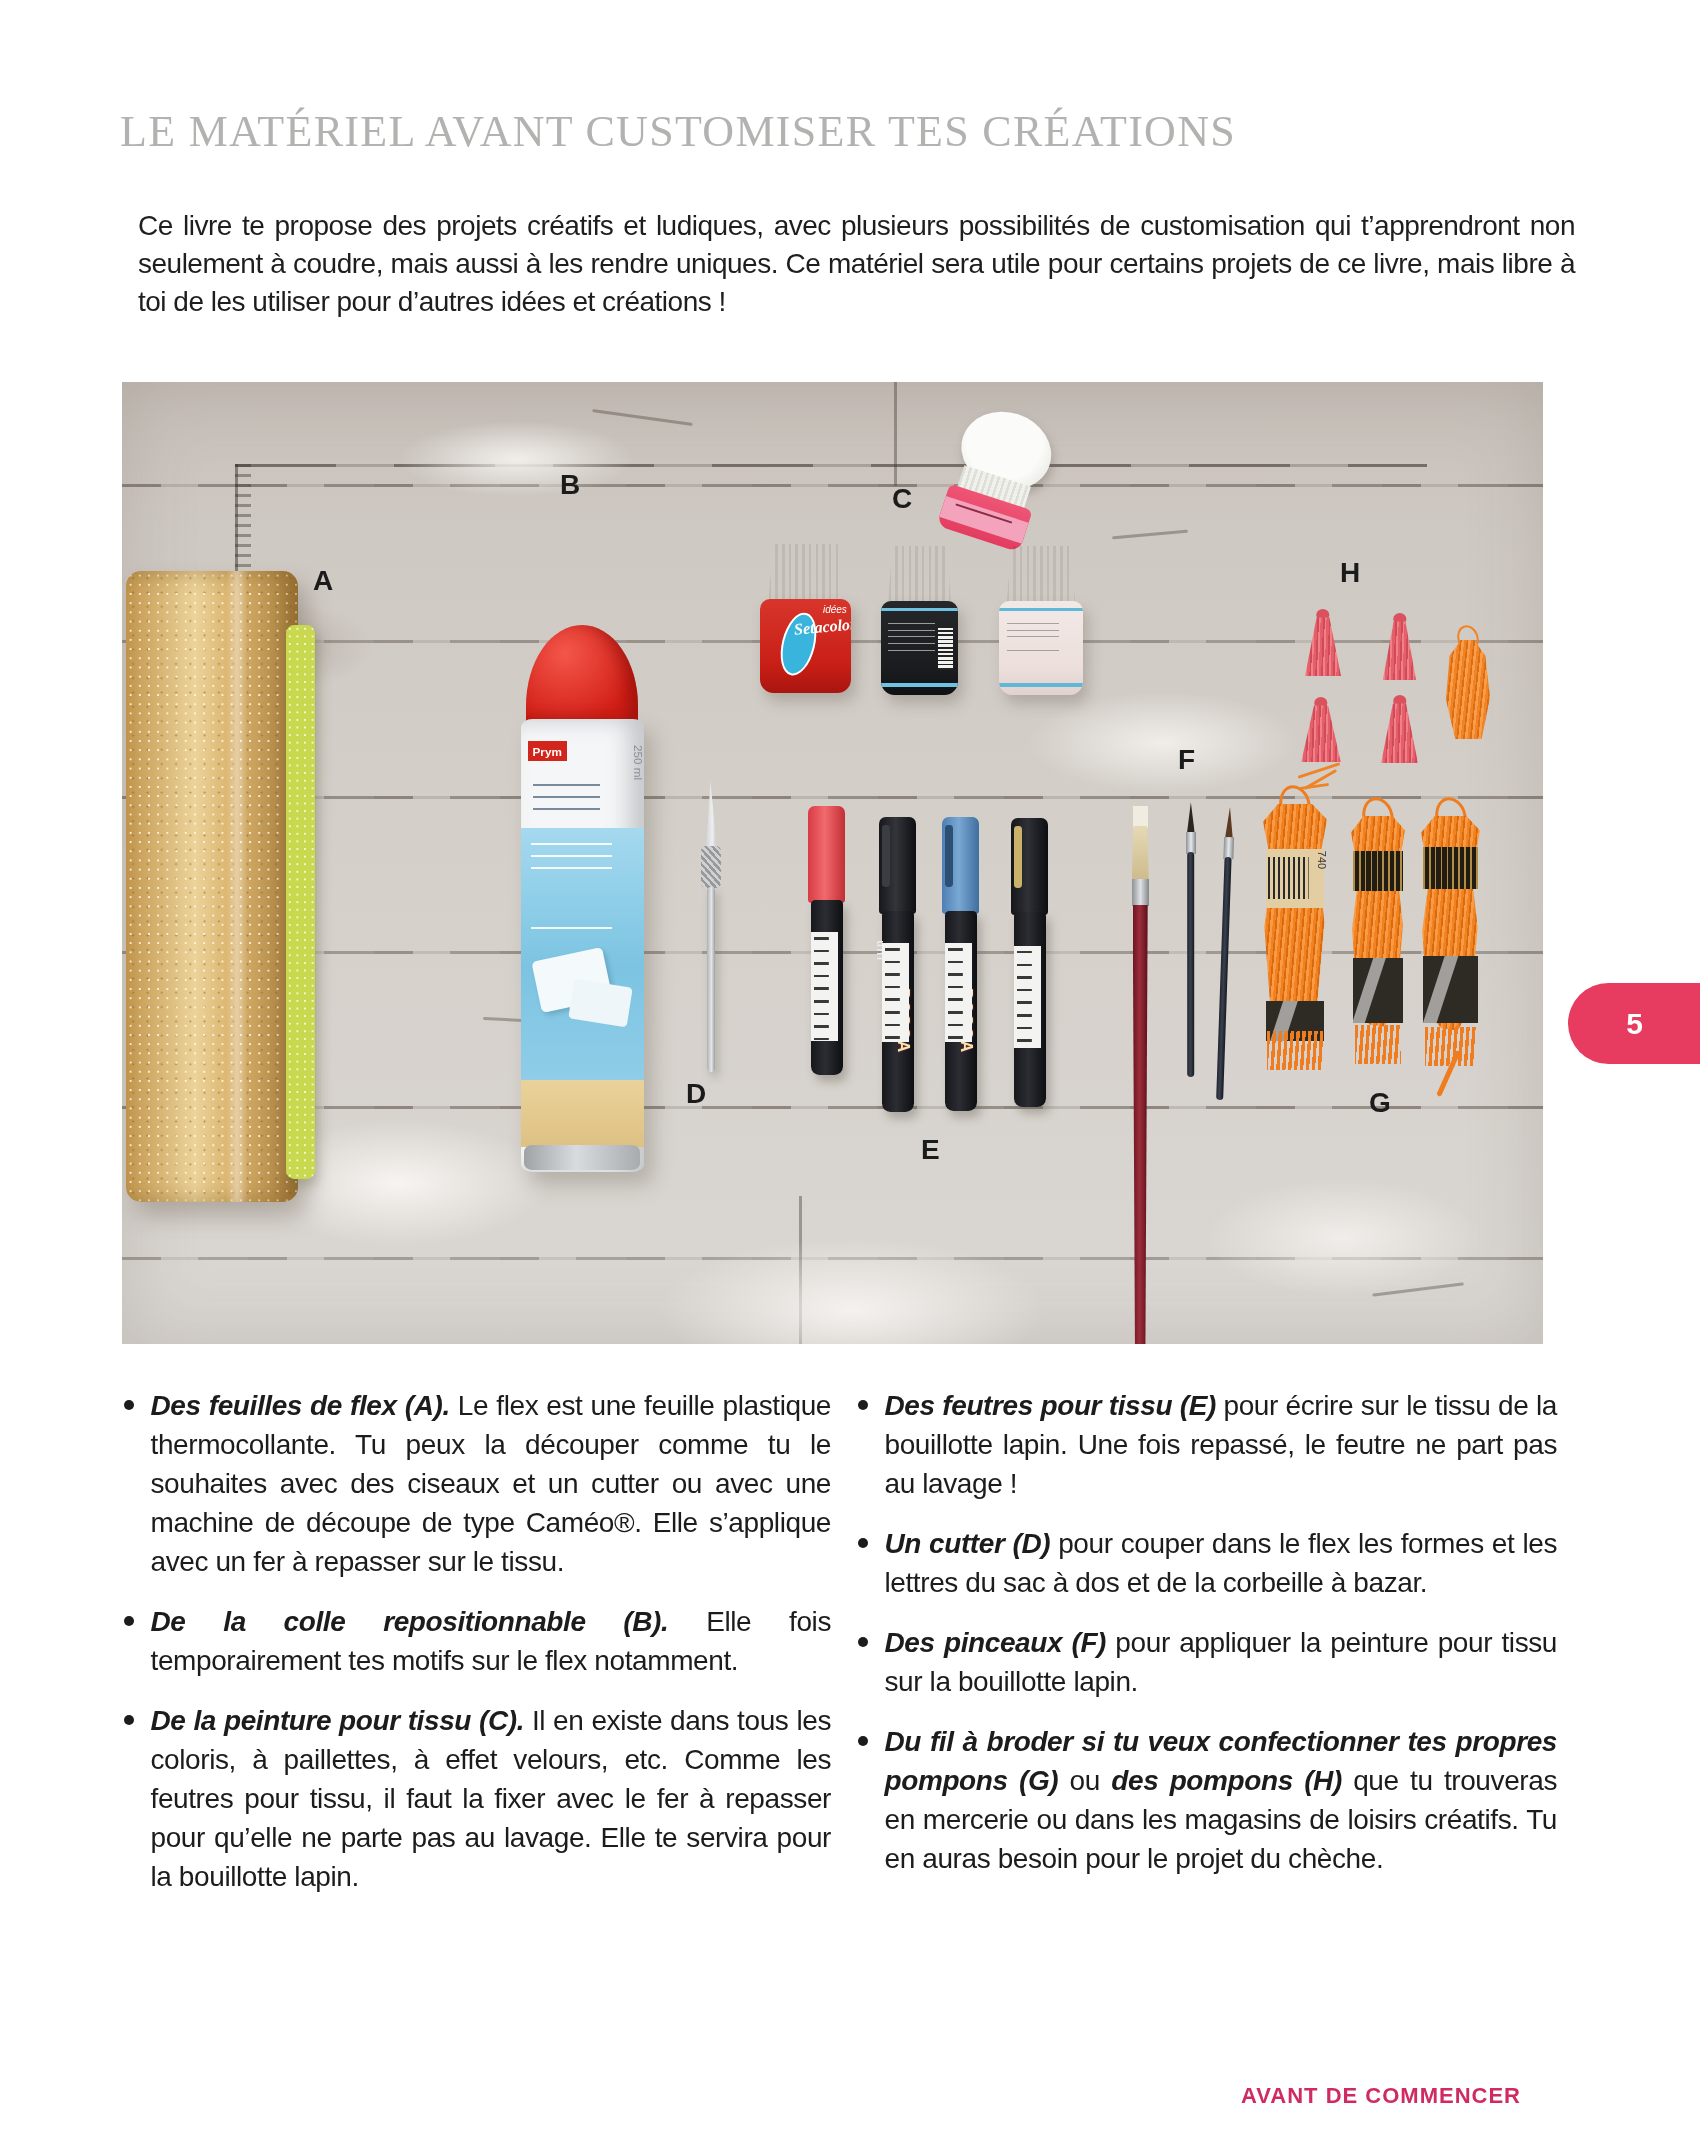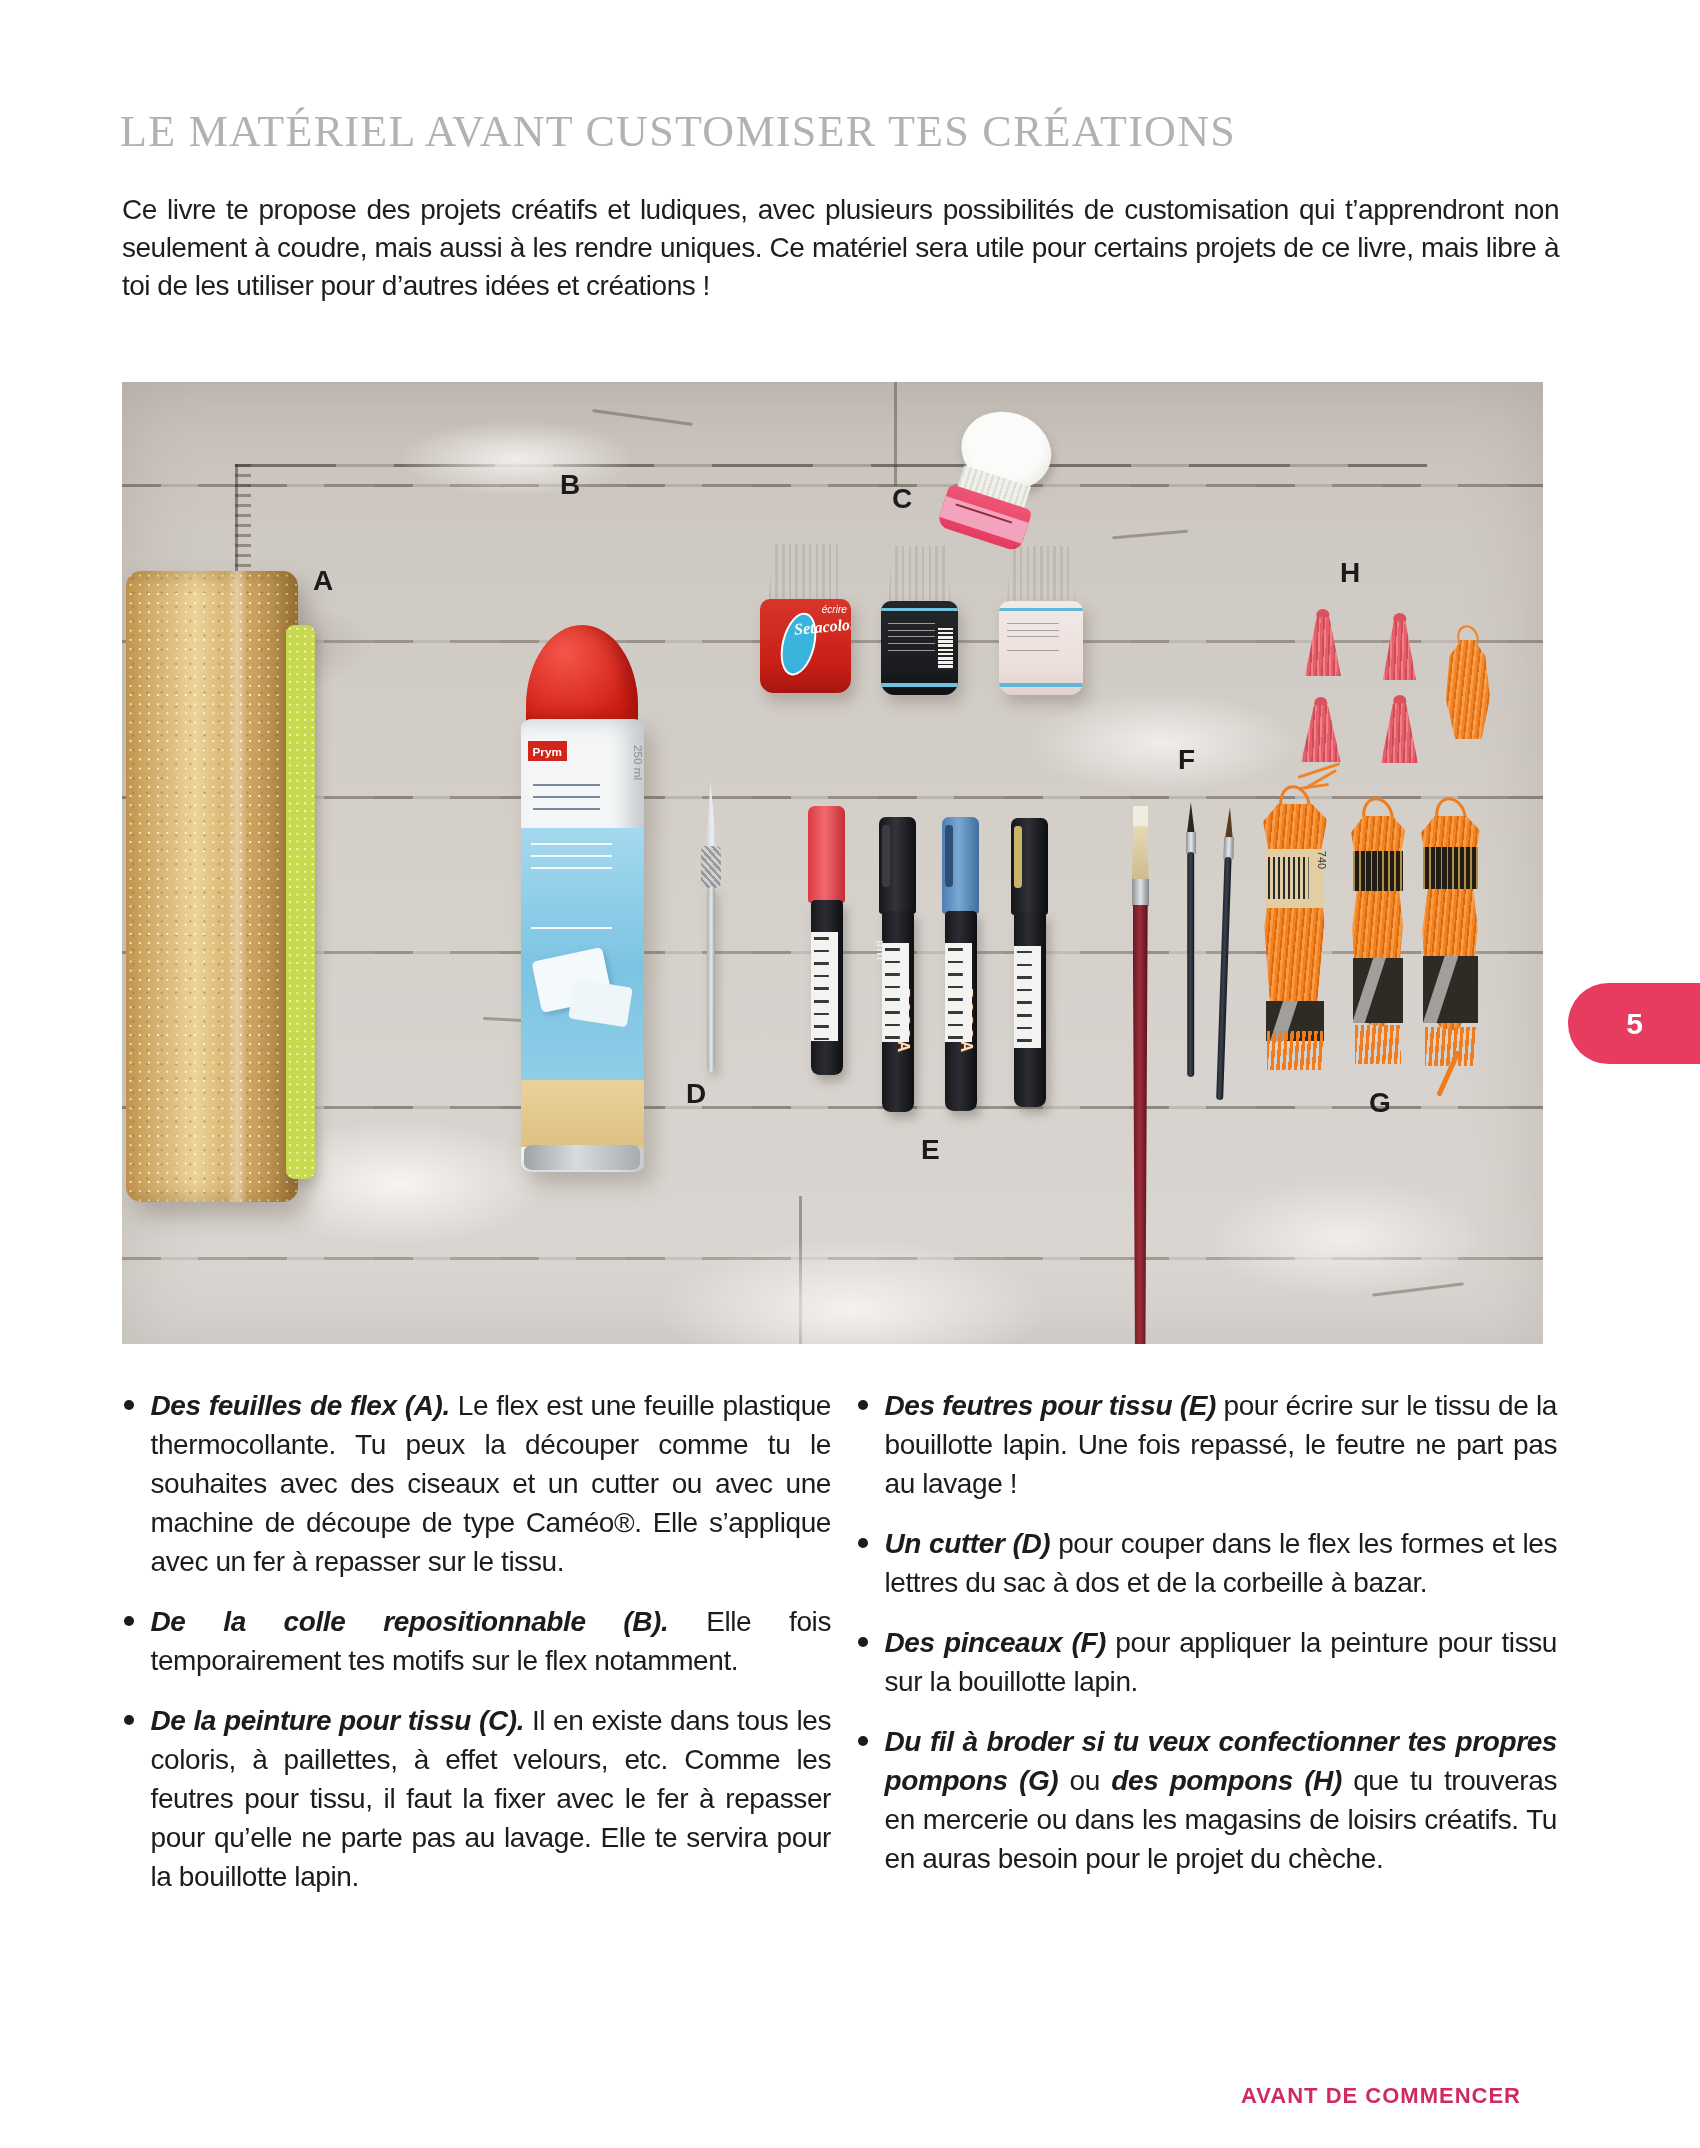--- a/index.html
+++ b/index.html
@@ -3,21 +3,21 @@
 <meta charset="utf-8">
 <style>
   html,body { margin:0; padding:0; background:#8a8a8a; }
   .page { position:relative; width:1701px; height:2148px; margin:0 auto; background:#ffffff;
           font-family:"Liberation Sans", sans-serif; overflow:hidden; }
 
   
   .title { position:absolute; left:120px; top:106px; margin:0;
            font-family:"Liberation Serif", serif; font-weight:400;
            font-size:44px; letter-spacing:1.3px; color:#b2b2b0; white-space:nowrap; }
-  .intro { position:absolute; left:122px; top:191px; width:1437px; margin:0;
+  .intro { position:absolute; left:122px; top:191px; width:1437px; margin:16px;
            font-size:28px; line-height:38px; letter-spacing:-0.5px; color:#1e1e1e;
            text-align:justify; }
 
   
   .photo { position:absolute; left:122px; top:382px; width:1421px; height:962px;
            background:linear-gradient(180deg,#c6bfb8 0%,#cfc9c3 16%,#d5d0ca 52%,#dad6d2 100%);
            overflow:hidden; box-shadow:inset 0 0 76px rgba(110,100,90,.22); }
   .pl { position:absolute; left:0; width:100%; height:3.4px;
         background:repeating-linear-gradient(90deg, rgba(82,72,62,.55) 0 39px, rgba(82,72,62,.18) 39px 76px, rgba(82,72,62,.48) 76px 126px); }
   .pl1{top:102px;} .pl2{top:258px; opacity:.8;} .pl3{top:414px;} .pl4{top:569px; opacity:.85;}
@@ -341,21 +341,21 @@
       <div class="pbody">
         <div class="plabel"></div>
         <div class="ptxt"></div>
       </div>
     </div>
     <div class="bottle bottle-red">
       <div class="cap"></div>
       <div class="body">
         <div class="lens"></div>
         <div class="seta">Setacolor</div>
-        <div class="pebeo">écrire</div>
+        <div class="pebeo">idées</div>
       </div>
     </div>
     <div class="bottle bottle-black">
       <div class="cap"></div>
       <div class="body">
         <div class="stripe st-t"></div>
         <div class="micro mb1"></div>
         <div class="micro mb2"></div>
         <div class="micro mb3"></div>
         <div class="micro mb4"></div>

